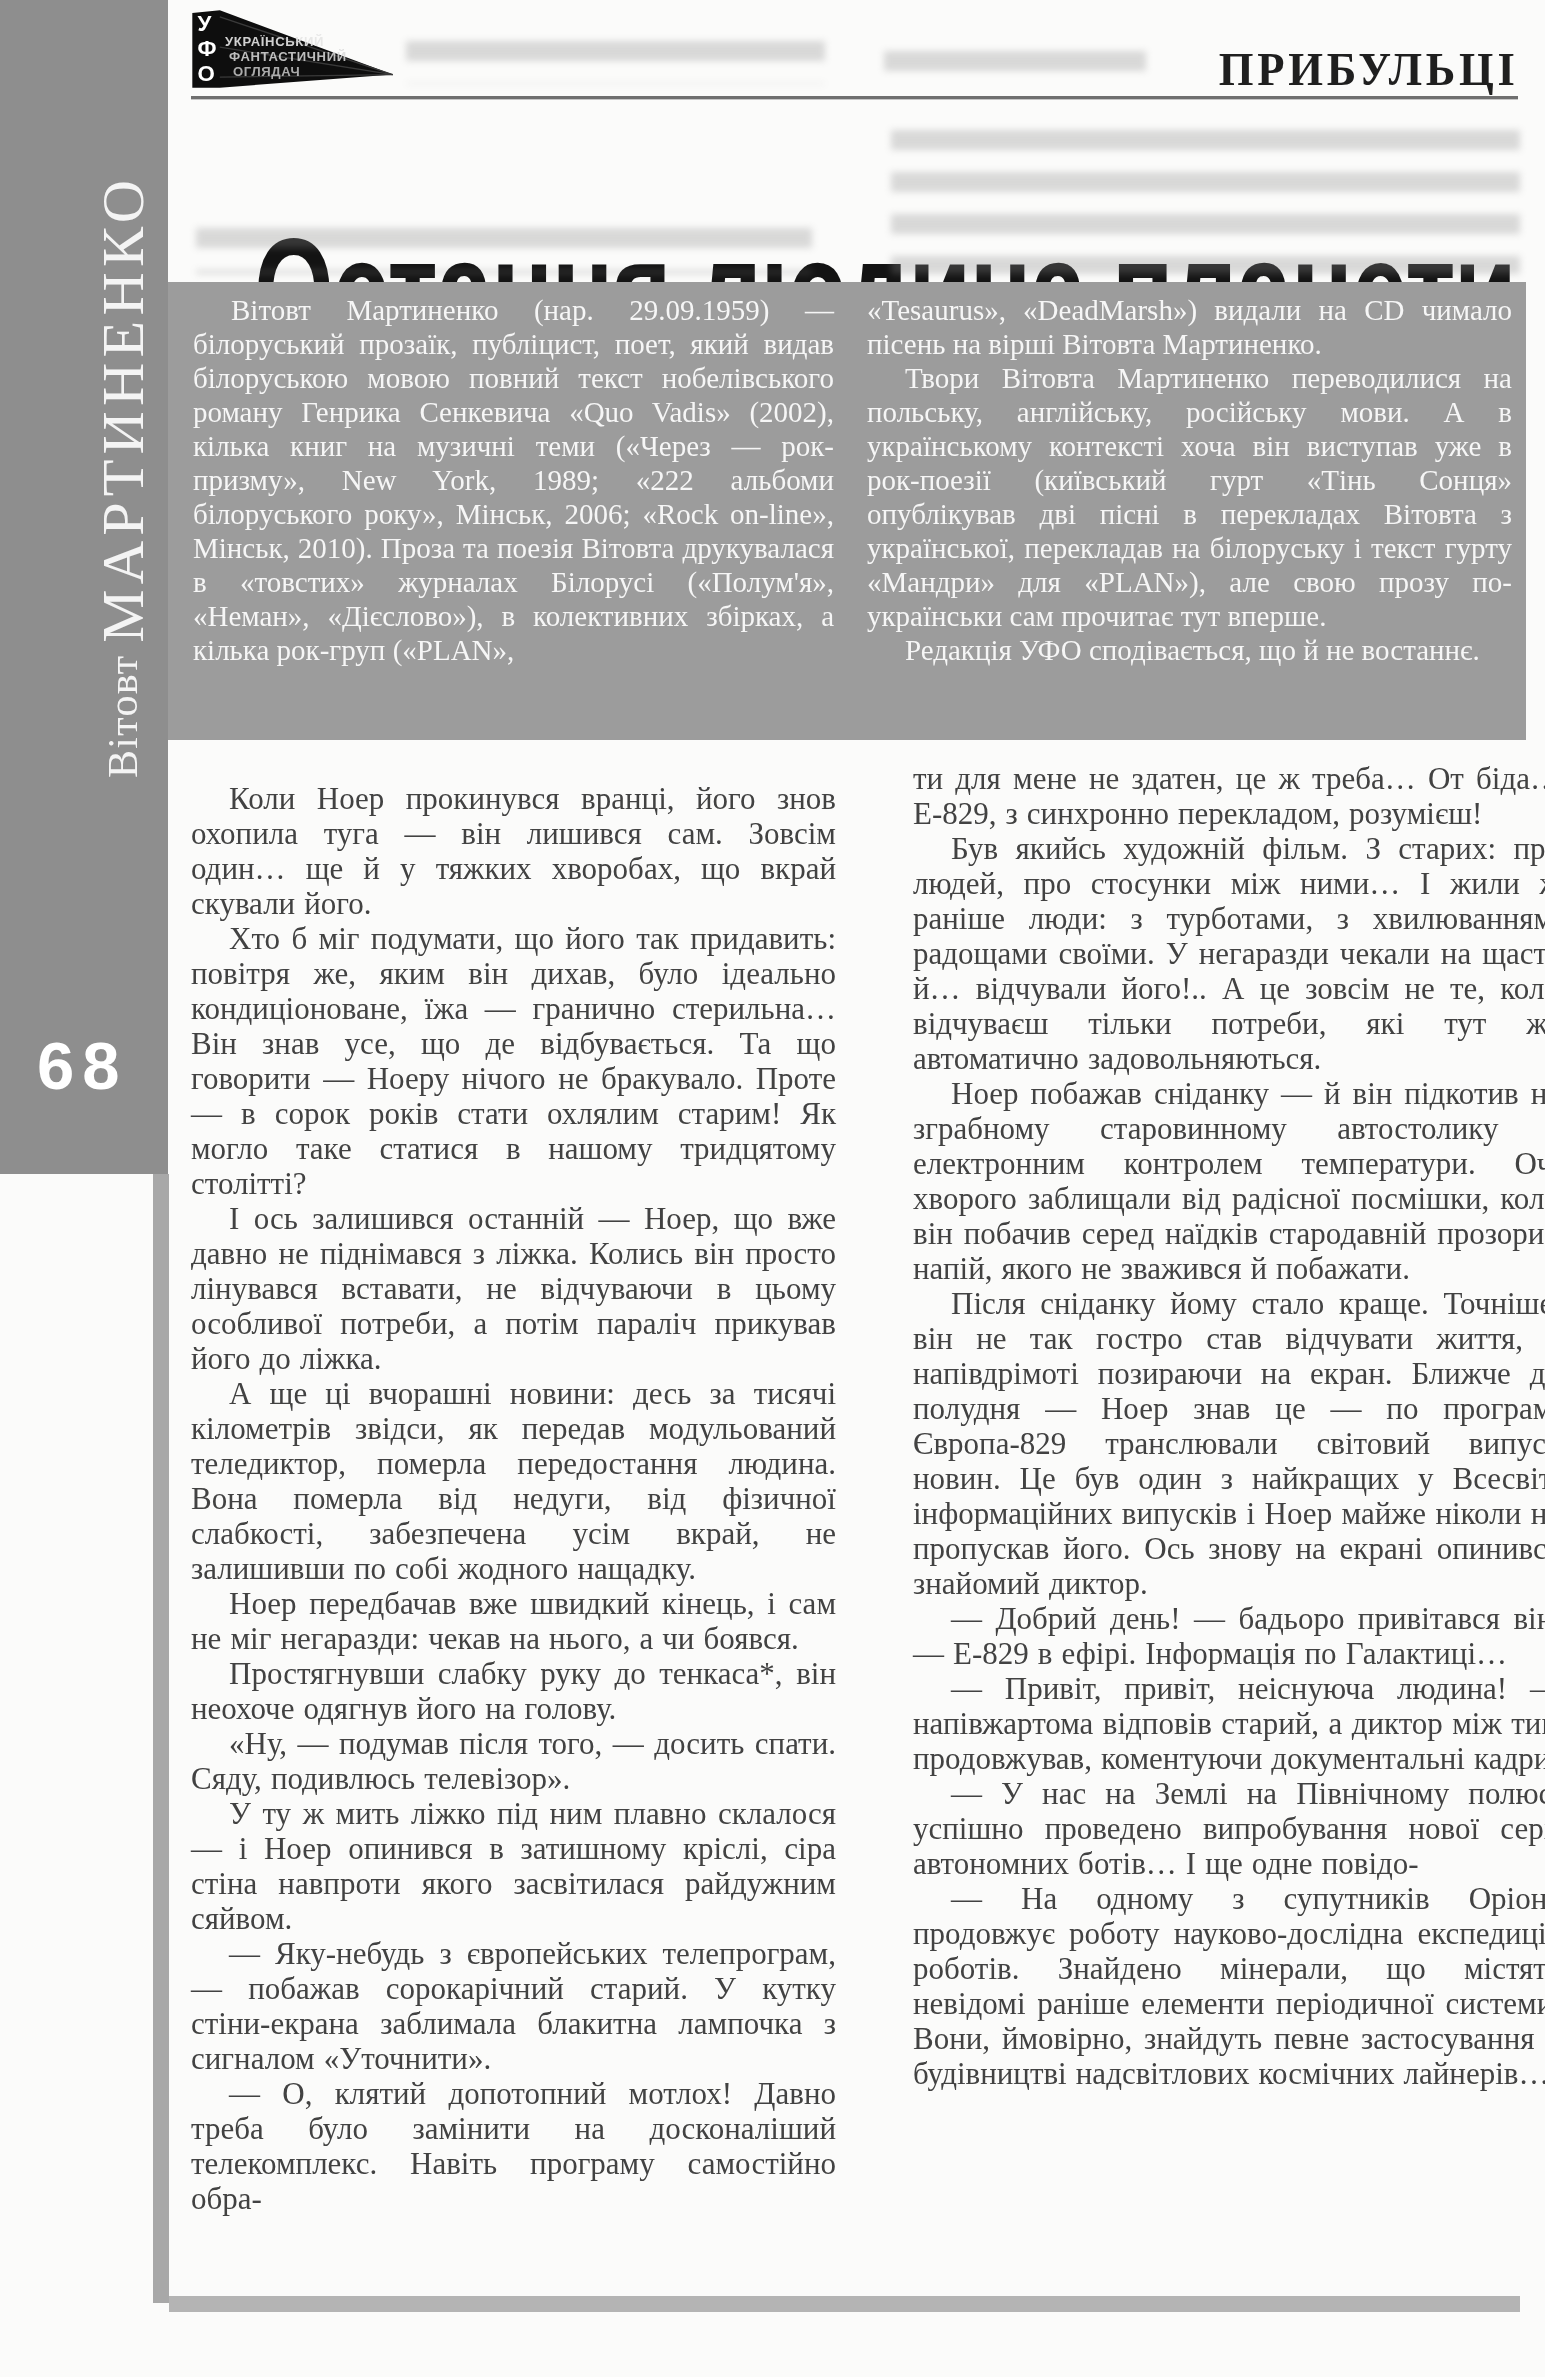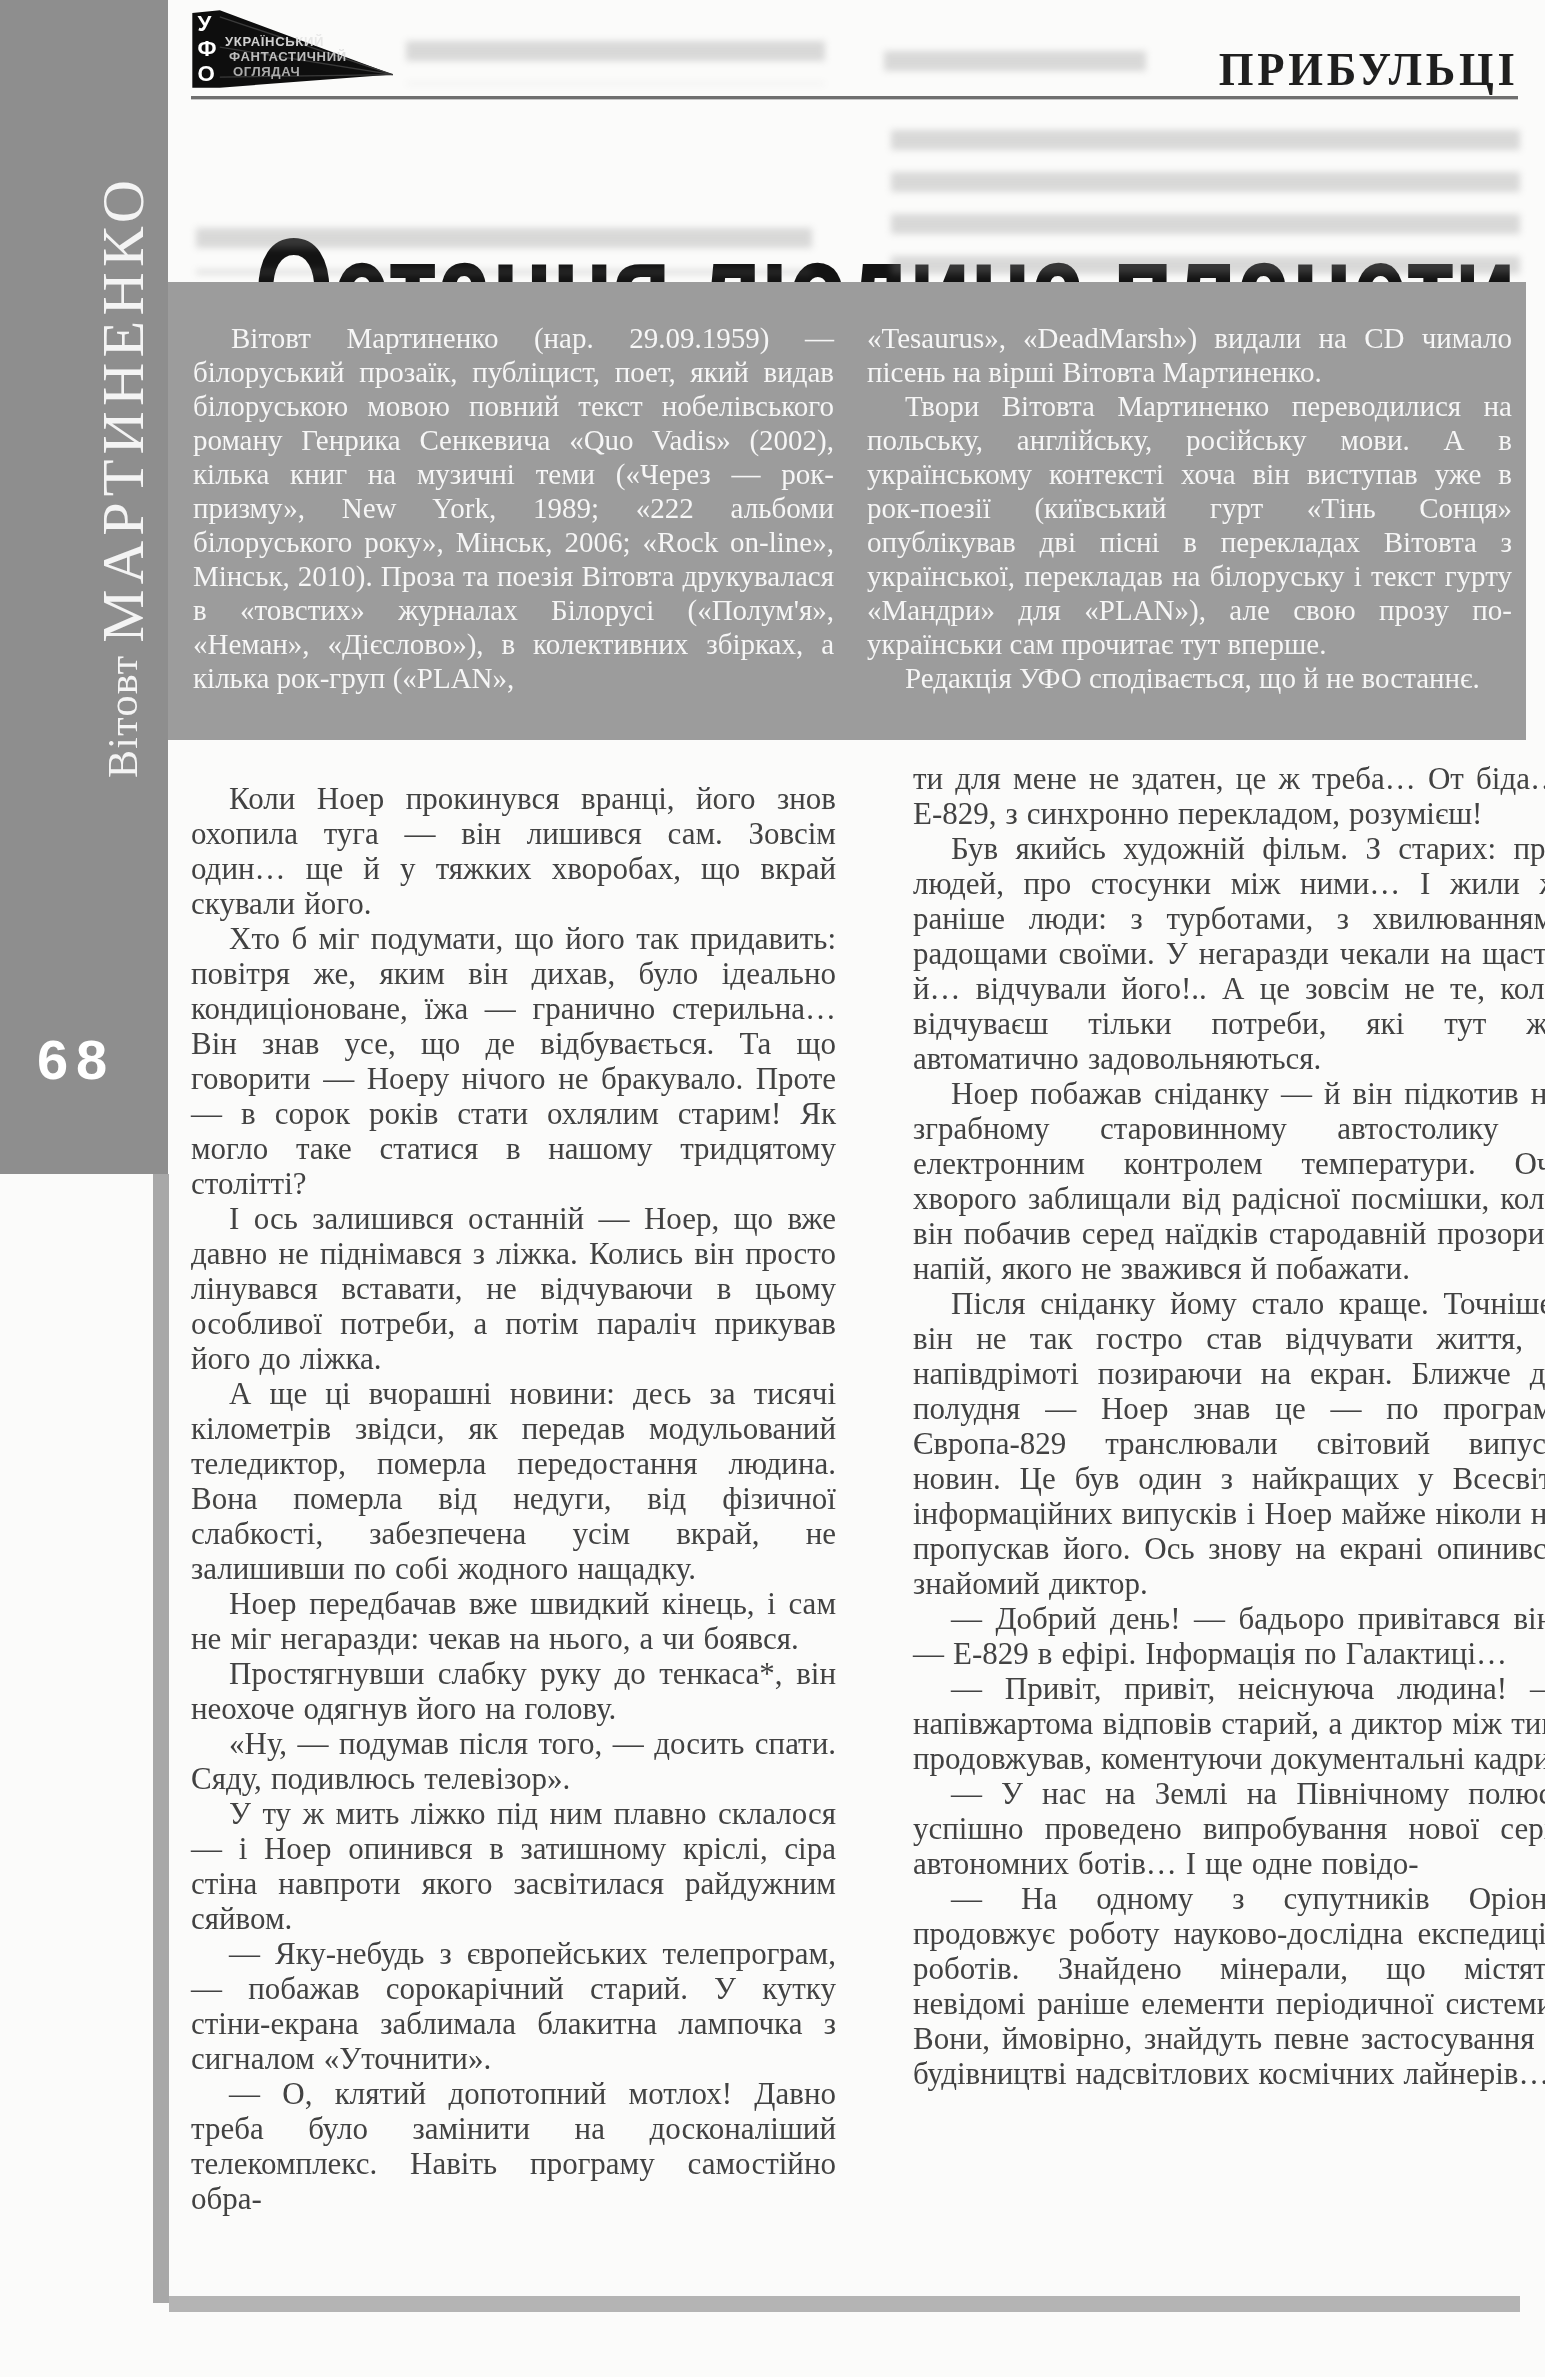--- a/index.html
+++ b/index.html
@@ -14,21 +14,21 @@
   .sidebar-name{
     position:absolute;top:97px;right:10.5px;height:681px;
     writing-mode:vertical-rl;transform:rotate(180deg);
     color:#f4f4f4;white-space:nowrap;font-family:"Liberation Serif",serif;
     font-size:42px;letter-spacing:1.3px;
   }
   .sidebar-name .ln{font-size:60px;letter-spacing:5.2px;}
   .page-num{
     position:absolute;left:37px;top:1027px;color:#ffffff;
     font-family:"Liberation Sans",sans-serif;font-weight:bold;
-    font-size:56px;letter-spacing:7.9px;
+    font-size:67px;letter-spacing:7.9px;
   }
   
   .gutter{position:absolute;left:153px;top:1174px;width:16.4px;height:1129px;background:#a8a8a8;}
 
   
   .logo{position:absolute;left:191px;top:9.2px;width:203px;height:80px;}
   .rubric{
     position:absolute;right:27.5px;top:42px;color:#1f1f1f;
     font-family:"Liberation Serif",serif;font-weight:bold;
     font-size:47px;letter-spacing:3.9px;transform:scaleX(0.95);transform-origin:right top;
@@ -38,21 +38,21 @@
 
   .title{
     position:absolute;left:254px;top:115px;color:#131313;
     font-family:"Liberation Sans",sans-serif;font-weight:bold;
     font-size:151px;line-height:1;letter-spacing:-2.6px;white-space:nowrap;
     transform:scaleX(0.68);transform-origin:left top;
   }
 
   
   .bio{position:absolute;left:168px;top:282px;width:1358px;height:458px;background:#9c9c9c;overflow:hidden;}
-  .bio-col{position:absolute;top:10.5px;color:#f6f6f6;font-size:29px;line-height:34px;text-align:justify;margin-top:28px;}
+  .bio-col{position:absolute;top:10.5px;color:#f6f6f6;font-size:29px;line-height:34px;text-align:justify;}
   .bio-col1{left:25px;width:641px;}
   .bio-col2{left:699px;width:645px;}
 
   
   .story-col{position:absolute;top:761px;color:#424242;font-size:31px;line-height:35px;text-align:justify;word-spacing:1.3px;}
   .story-col1{left:191px;width:645px;margin-top:20px;}
   .story-col2{left:913px;width:648px;}
 
   p.para{margin:0;padding:0;}
   p.indent{text-indent:38px;}

